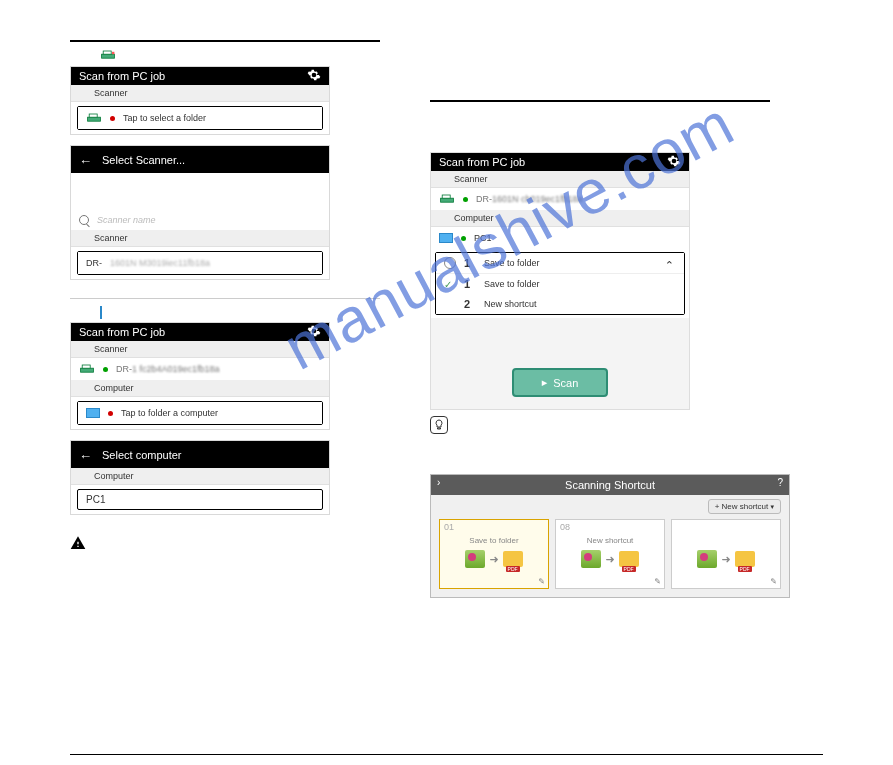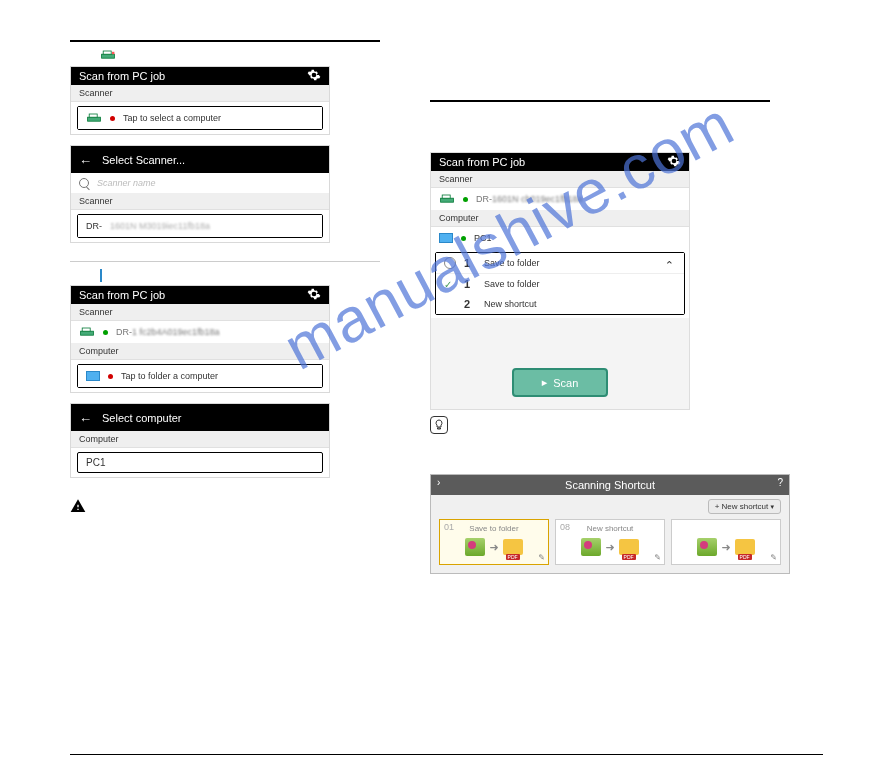--- a/index.html
+++ b/index.html
@@ -3,30 +3,30 @@
 <meta charset="utf-8">
 <style>
   * { box-sizing: border-box; margin: 0; padding: 0; }
   body { font-family: Arial, Helvetica, sans-serif; font-size: 10px; color: #333; width: 893px; height: 765px; position: relative; background: #fff; }
   .page { display: flex; gap: 50px; padding: 40px 70px 20px 70px; }
   .col { width: 310px; }
   .hr-top { border-top: 2px solid #000; margin-bottom: 8px; }
   .panel { width: 260px; border: 1px solid #d9d9d9; margin-bottom: 10px; }
   .panel-hdr { background: #000; color: #fff; display: flex; align-items: center; justify-content: space-between; padding: 1px 8px; font-size: 11px; }
   .panel-hdr .gear { width: 14px; height: 14px; }
-  .sub-label { background: #efefef; padding: 3px 8px; font-size: 9px; color: #333; border-bottom: 1px solid #e0e0e0; }
+  .sub-label { background: #efefef; padding: 3px 23px; font-size: 9px; color: #333; border-bottom: 1px solid #e0e0e0; }
   .row { background: #fff; padding: 6px 8px; display: flex; align-items: center; gap: 8px; font-size: 9px; }
   .box-outline { border: 1.5px solid #000; margin: 4px 6px; border-radius: 2px; }
   .icon-scanner { width: 16px; height: 10px; }
   .icon-pc { width: 14px; height: 10px; background: #4fb0f0; border: 1px solid #2a88c9; }
   .dot-red { width: 5px; height: 5px; background: #d10000; border-radius: 50%; display: inline-block; }
   .dot-green { width: 5px; height: 5px; background: #00a000; border-radius: 50%; display: inline-block; }
   .select-hdr { background: #000; color: #fff; display: flex; align-items: center; gap: 10px; padding: 6px 8px; font-size: 11px; }
   .back-arrow { font-size: 13px; }
-  .search-row { background: #fff; padding: 5px 8px; display: flex; align-items: center; gap: 8px; color: #bbb; font-style: italic; font-size: 9px; }
+  .search-row { background: #fff; padding: 5px 8px; display: flex; align-items: center; gap: 8px; color: #bbb; font-style: italic; font-size: 9px; margin-top: 37px; }
   .mag { width: 10px; height: 10px; border: 1px solid #777; border-radius: 50%; position: relative; }
   .mag::after { content: ""; position: absolute; width: 4px; height: 1px; background: #777; bottom: -2px; right: -2px; transform: rotate(45deg); }
   .pc-list { background: #fff; }
   .pc-item { padding: 4px 8px; font-size: 10px; }
   .divider { border-top: 1px solid #ccc; margin: 18px 0 8px 0; }
   .tiny-icon-row { padding: 0 0 4px 30px; }
   .watermark { position: absolute; left: 260px; top: 200px; font-size: 62px; color: #4e74d8; opacity: 0.7; transform: rotate(-28deg); pointer-events: none; font-weight: 400; letter-spacing: 1px; z-index: 5; }
   
   .col-r { width: 340px; padding-top: 60px; }
   .scan-panel-r { width: 260px; border: 1px solid #ddd; }
@@ -39,21 +39,21 @@
   .scan-btn { background: #6bbda4; border: 2px solid #2e8d74; color: #fff; padding: 6px 28px; border-radius: 4px; font-size: 11px; display: flex; align-items: center; gap: 6px; }
   .hint-icon { width: 18px; height: 18px; border: 1.5px solid #333; border-radius: 4px; display: inline-flex; align-items: center; justify-content: center; margin-top: 6px; }
   
   .shortcut-bar { width: 360px; border: 1px solid #bbb; margin-top: 40px; }
   .shortcut-hdr { background: #5b5b5b; color: #fff; text-align: center; padding: 4px 0; font-size: 11px; position: relative; }
   .shortcut-hdr .q { position: absolute; right: 6px; top: 2px; font-size: 10px; color: #fff; }
   .shortcut-hdr .s { position: absolute; left: 6px; top: 2px; font-size: 10px; color: #fff; }
   .shortcut-body { background: #f0f0f0; padding: 8px; position: relative; }
   .new-btn { position: absolute; right: 8px; top: 4px; background: #ebebeb; border: 1px solid #bbb; font-size: 8px; padding: 2px 6px; border-radius: 3px; }
   .cards { display: flex; gap: 6px; margin-top: 16px; }
-  .card { flex: 1; border: 1px solid #ccc; background: #fff; padding: 4px; position: relative; }
+  .card { flex: 1; border: 1px solid #ccc; background: #fff; padding: 16px; position: relative; }
   .card.hl { border: 1px solid #d9a300; background: #fffceb; }
   .card-num { position: absolute; top: 2px; left: 4px; font-size: 9px; color: #aaa; }
   .card-title { text-align: center; font-size: 8px; color: #888; margin-top: 0px; height: 10px; }
   .card-icons { display: flex; align-items: center; justify-content: center; gap: 4px; padding: 4px 0; }
   .photo { width: 20px; height: 18px; background: linear-gradient(#a6d06b,#6ca82b); border-radius: 2px; position: relative; }
   .photo::after { content: ""; position: absolute; width: 8px; height: 8px; background: #d43c7d; border-radius: 50%; top: 3px; left: 3px; }
   .arrow-sm { font-size: 11px; color: #888; }
   .folder { width: 20px; height: 16px; background: #f5c542; border-radius: 2px; position: relative; }
   .folder::after { content: "PDF"; position: absolute; bottom: -5px; left: 3px; font-size: 5px; background: #c62828; color: #fff; padding: 0 2px; border-radius: 1px; }
   .pencil { position: absolute; bottom: 2px; right: 3px; font-size: 8px; color: #888; }
@@ -91,21 +91,21 @@
         </span>
       </div>
       <div class="sub-label">Scanner</div>
       <div class="box-outline">
         <div class="row">
           <svg class="icon-scanner" viewBox="0 0 20 12">
               <rect x="2" y="5" width="16" height="5" fill="#4a7" stroke="#073"></rect>
               <rect x="4" y="1" width="10" height="4" fill="#fff" stroke="#073"></rect>
             </svg>
           <span class="dot-red"></span>
-          <span>Tap to select a computer</span>
+          <span>Tap to select a folder</span>
         </div>
       </div>
     </div>
 
     
     <div class="panel">
       <div class="select-hdr">
         <span class="back-arrow">←</span>
         <span>Select Scanner...</span>
       </div>

